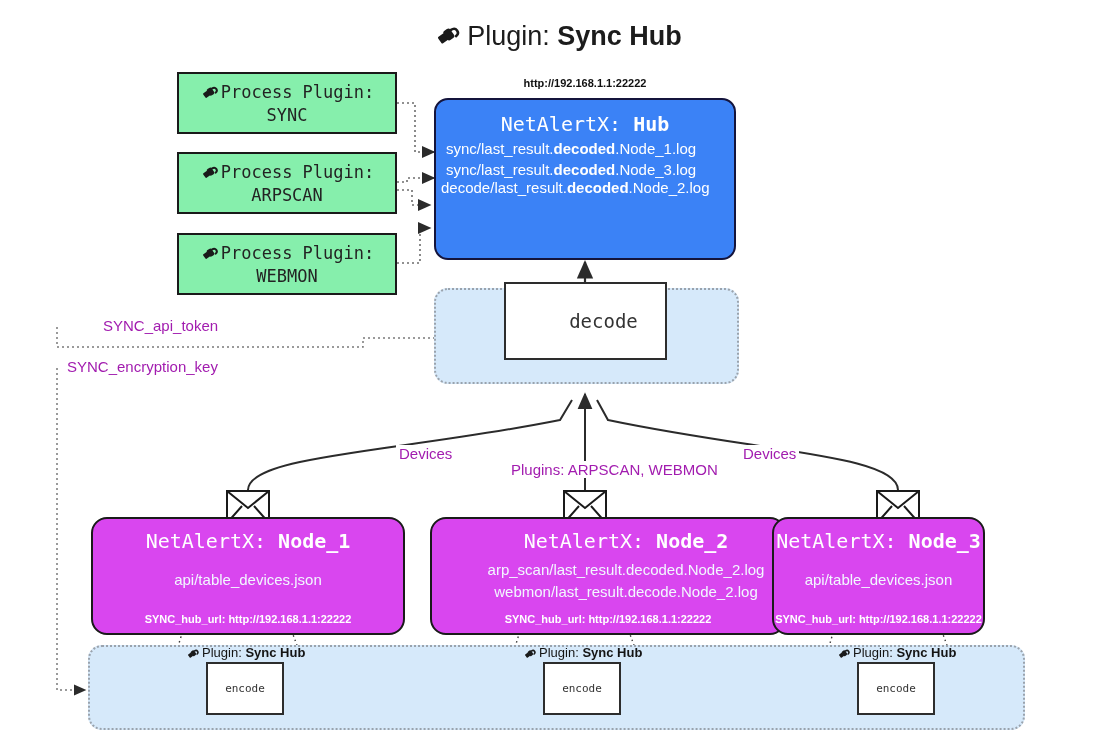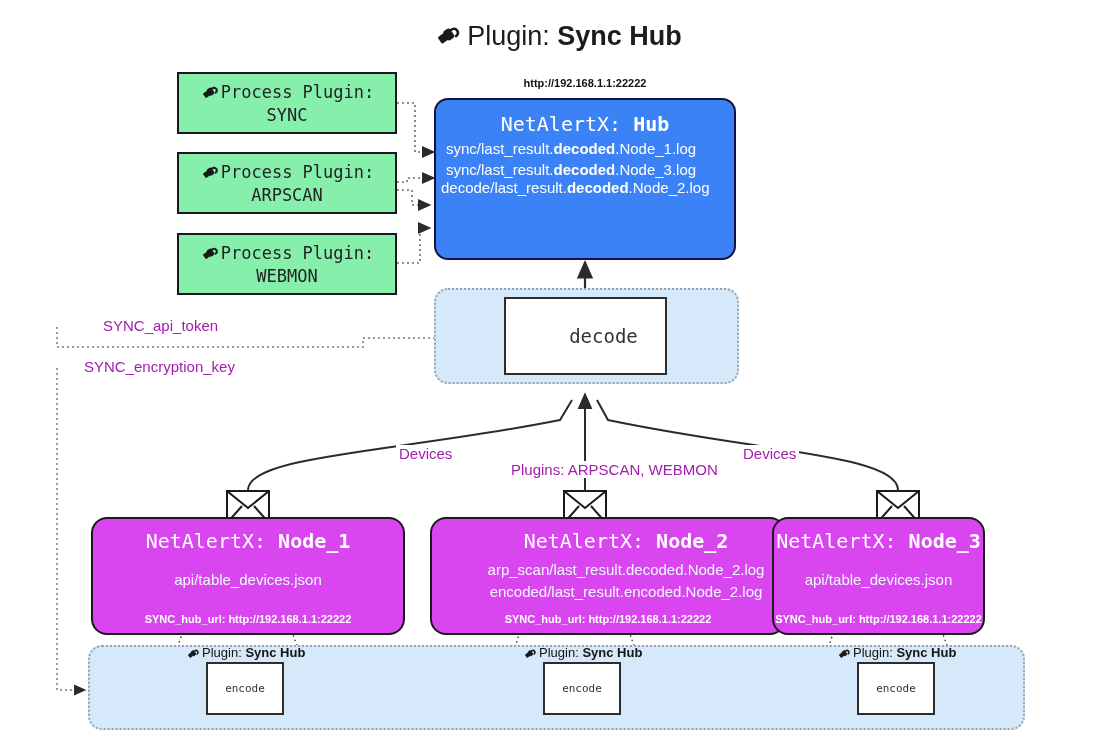--- a/index.html
+++ b/index.html
@@ -175,24 +175,24 @@
     </div>
     <div class="logline">
       <span>sync/last_result.</span><b>decoded</b><span>.Node_3.log</span>
     </div>
     <div class="logline tight" style="margin-left:5px;">
       <span>decode/last_result.</span><b>decoded</b><span>.Node_2.log</span>
     </div>
   </div>
 
   <div class="lightbox" style="left:434px;top:288px;width:305px;height:96px;"></div>
-  <div class="whitebox" style="left:504px;top:297px;width:163px;height:78px;font-size:19px;padding-left:36px;">decode</div>
+  <div class="whitebox" style="left:504px;top:282px;width:163px;height:78px;font-size:19px;padding-left:36px;">decode</div>
 
   <div class="elabel" style="left:100px;top:317px;">SYNC_api_token</div>
-  <div class="elabel" style="left:81px;top:358px;">SYNC_encryption_key</div>
+  <div class="elabel" style="left:64px;top:358px;">SYNC_encryption_key</div>
 
   <div class="elabel" style="left:396px;top:445px;">Devices</div>
   <div class="elabel" style="left:740px;top:445px;">Devices</div>
   <div class="elabel" style="left:508px;top:461px;">Plugins: ARPSCAN, WEBMON</div>
 
   <div class="env" style="left:226px;top:490px;">
     <svg width="44" height="34" viewBox="0 0 44 34">
       <rect x="1" y="1" width="42" height="32" fill="#fff" stroke="#1a1a1a" stroke-width="2"></rect>
       <path d="M1,1 L22,18 L43,1" fill="none" stroke="#1a1a1a" stroke-width="2"></path>
       <path d="M1,33 L16,16 M43,33 L28,16" fill="none" stroke="#1a1a1a" stroke-width="2"></path>
@@ -219,21 +219,21 @@
     </div>
     <div class="nline" style="margin-top:18px;">api/table_devices.json</div>
     <div class="nurl">SYNC_hub_url: http://192.168.1.1:22222</div>
   </div>
 
   <div class="node" style="left:430px;top:517px;width:356px;height:118px;padding-left:36px;">
     <div class="ntitle">
       <span>NetAlertX: </span><b>Node_2</b>
     </div>
     <div class="nline" style="margin-top:8px;">arp_scan/last_result.decoded.Node_2.log</div>
-    <div class="nline" style="margin-top:5px;">encoded/last_result.encoded.Node_2.log</div>
+    <div class="nline" style="margin-top:5px;">webmon/last_result.decode.Node_2.log</div>
     <div class="nurl">SYNC_hub_url: http://192.168.1.1:22222</div>
   </div>
 
   <div class="node" style="left:772px;top:517px;width:213px;height:118px;">
     <div class="ntitle">
       <span>NetAlertX: </span><b>Node_3</b>
     </div>
     <div class="nline" style="margin-top:18px;">api/table_devices.json</div>
     <div class="nurl">SYNC_hub_url: http://192.168.1.1:22222</div>
   </div>

